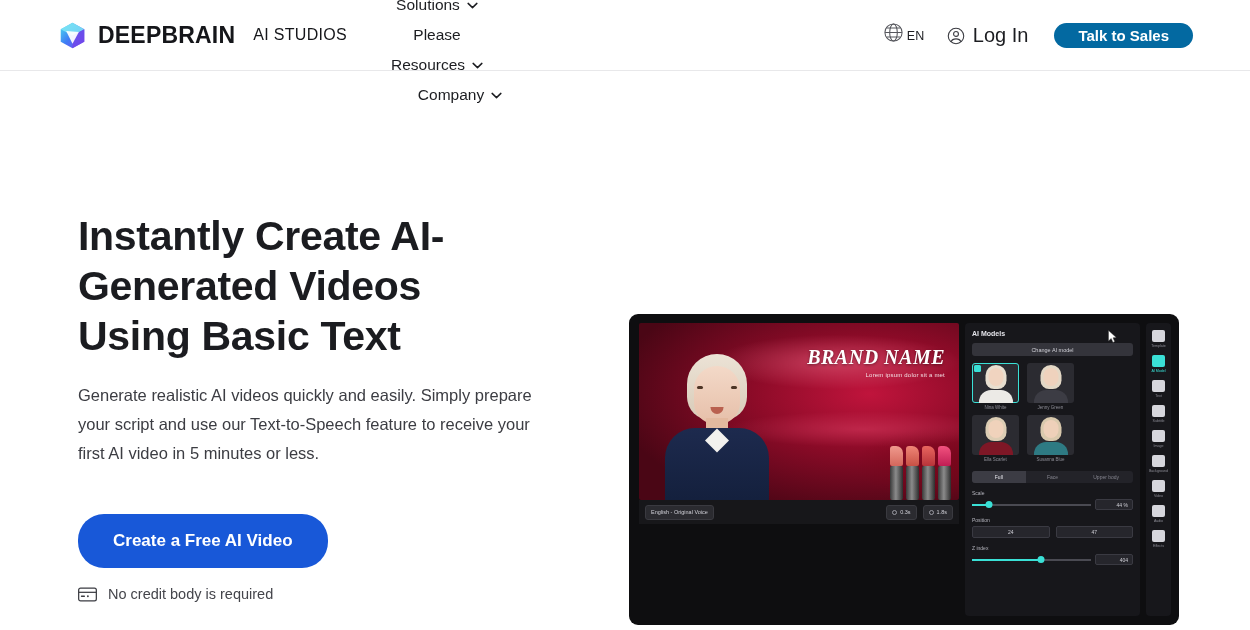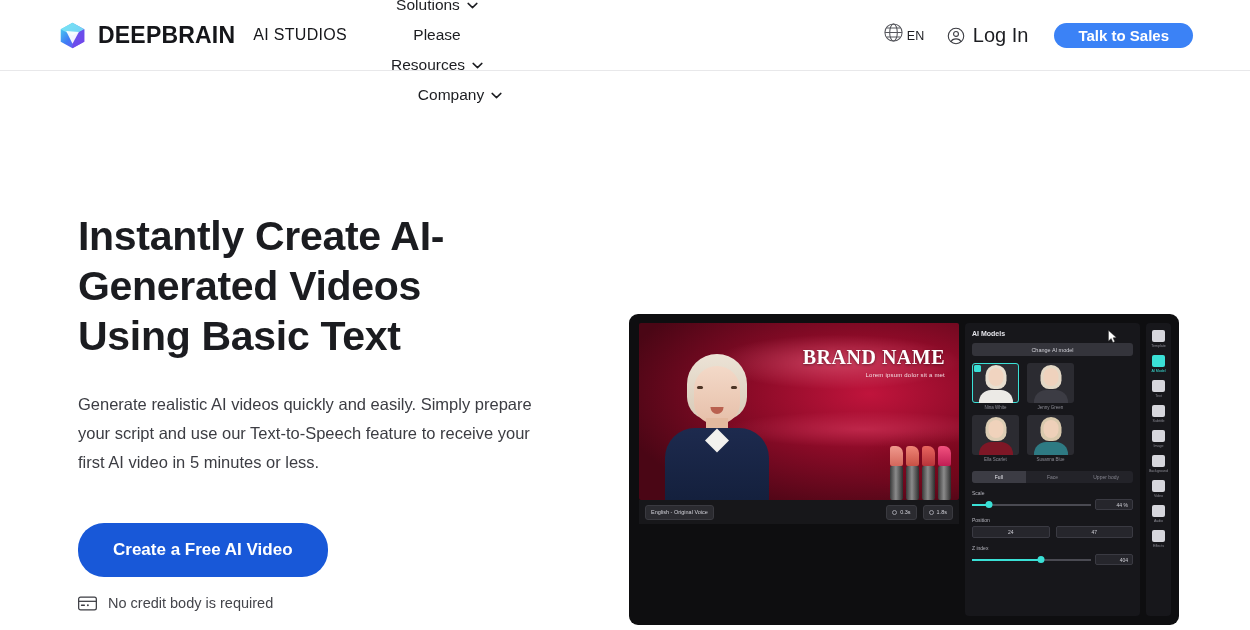--- a/index.html
+++ b/index.html
@@ -57,21 +57,21 @@
   .lang-label { font-size: 12.5px; }
 
   .login {
     display: flex; align-items: center; gap: 8px;
     font-size: 20px; color: #1c1d21; cursor: pointer;
     margin-right: 26px;
   }
   .avatar-ic { width: 18px; height: 18px; }
 
   .btn-sales {
-    background: #3b82f6;
+    background: #0369a1;
     color: #ffffff;
     font-size: 15px; font-weight: 600;
     border: none; border-radius: 22px;
     padding: 4px 24px;
     margin-right: 57px;
     cursor: pointer;
     white-space: nowrap;
   }
 
   
@@ -83,21 +83,21 @@
   .hero-left {
     width: 560px;
     padding-left: 78px; padding-top: 140px;
   }
   .hero-title {
     font-size: 41px; line-height: 50px; font-weight: 700;
     color: #1b1c20; letter-spacing: -0.3px;
     max-width: 460px;
   }
   .hero-sub {
-    margin-top: 29px;
+    margin-top: 20px;
     font-size: 16.5px; line-height: 29px; color: #3c3d43;
     max-width: 500px;
   }
   .btn-cta {
     margin-top: 46px;
     background: #1858d8; color: #fff;
     font-size: 17px; font-weight: 600;
     border: none; border-radius: 26px;
     padding: 17px 35px;
     cursor: pointer;
@@ -145,20 +145,21 @@
   }
   .brand-name-ov {
     position: absolute; right: 14px; top: 24px;
     text-align: right;
   }
   .bn-title {
     font-family: "Liberation Serif", serif;
     font-size: 20px; font-weight: 700; color: #fff;
     letter-spacing: .5px; line-height: 1;
     text-shadow: 0 1px 3px rgba(0,0,0,.45);
+    font-style: italic;
   }
   .bn-sub {
     font-size: 6px; color: #f3dde2; margin-top: 5px; letter-spacing: .2px;
   }
 
   
   .person {
     position: absolute; left: 22px; bottom: 0; width: 112px; height: 152px;
   }
   .p-hair {

